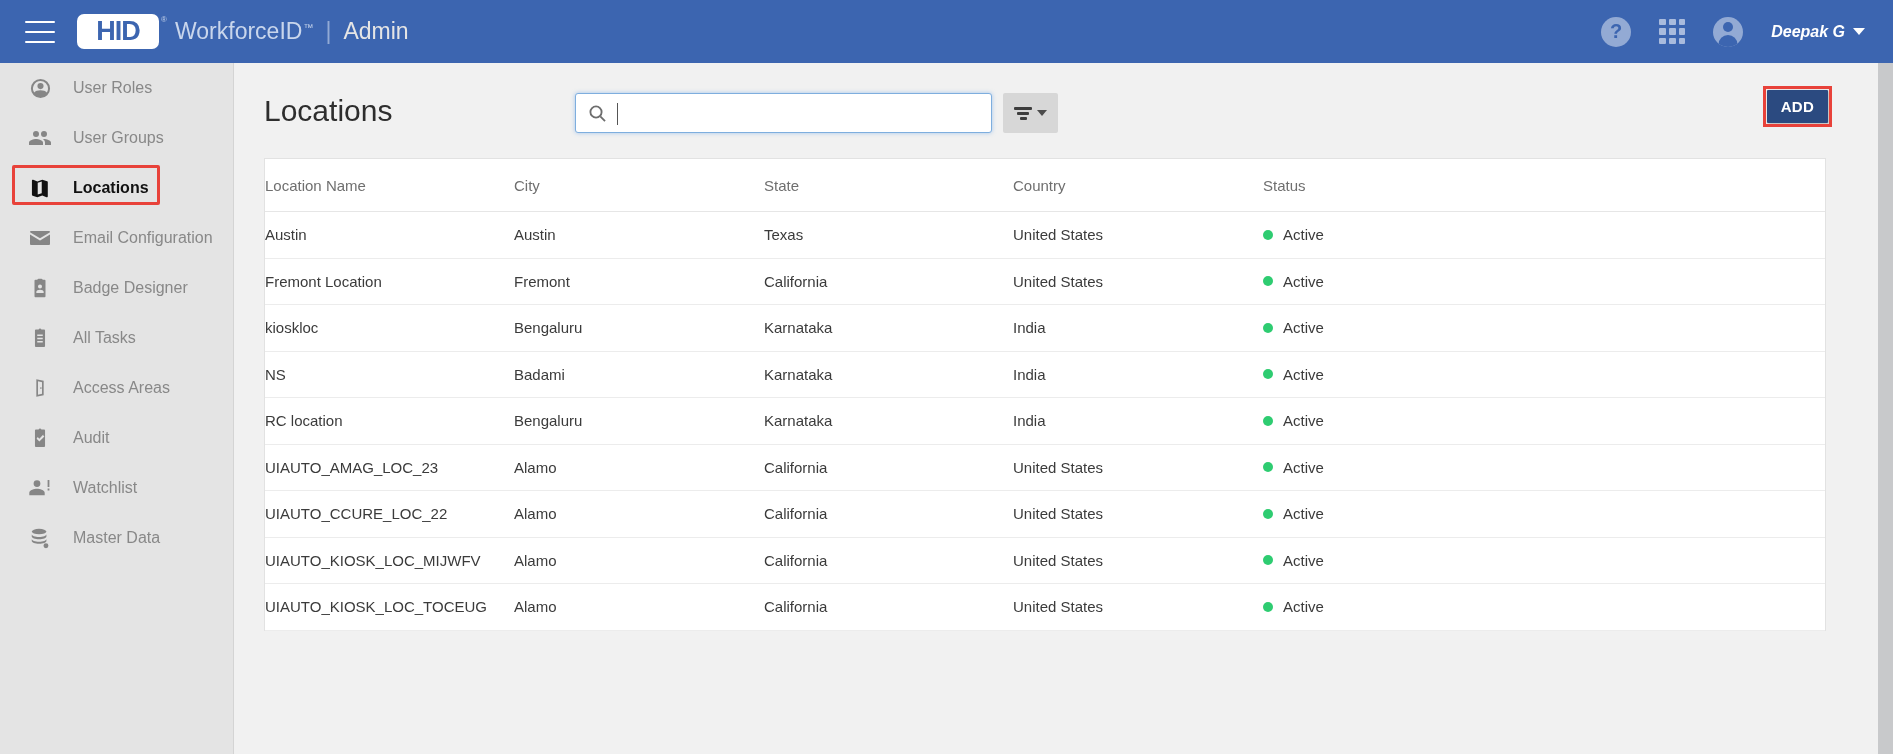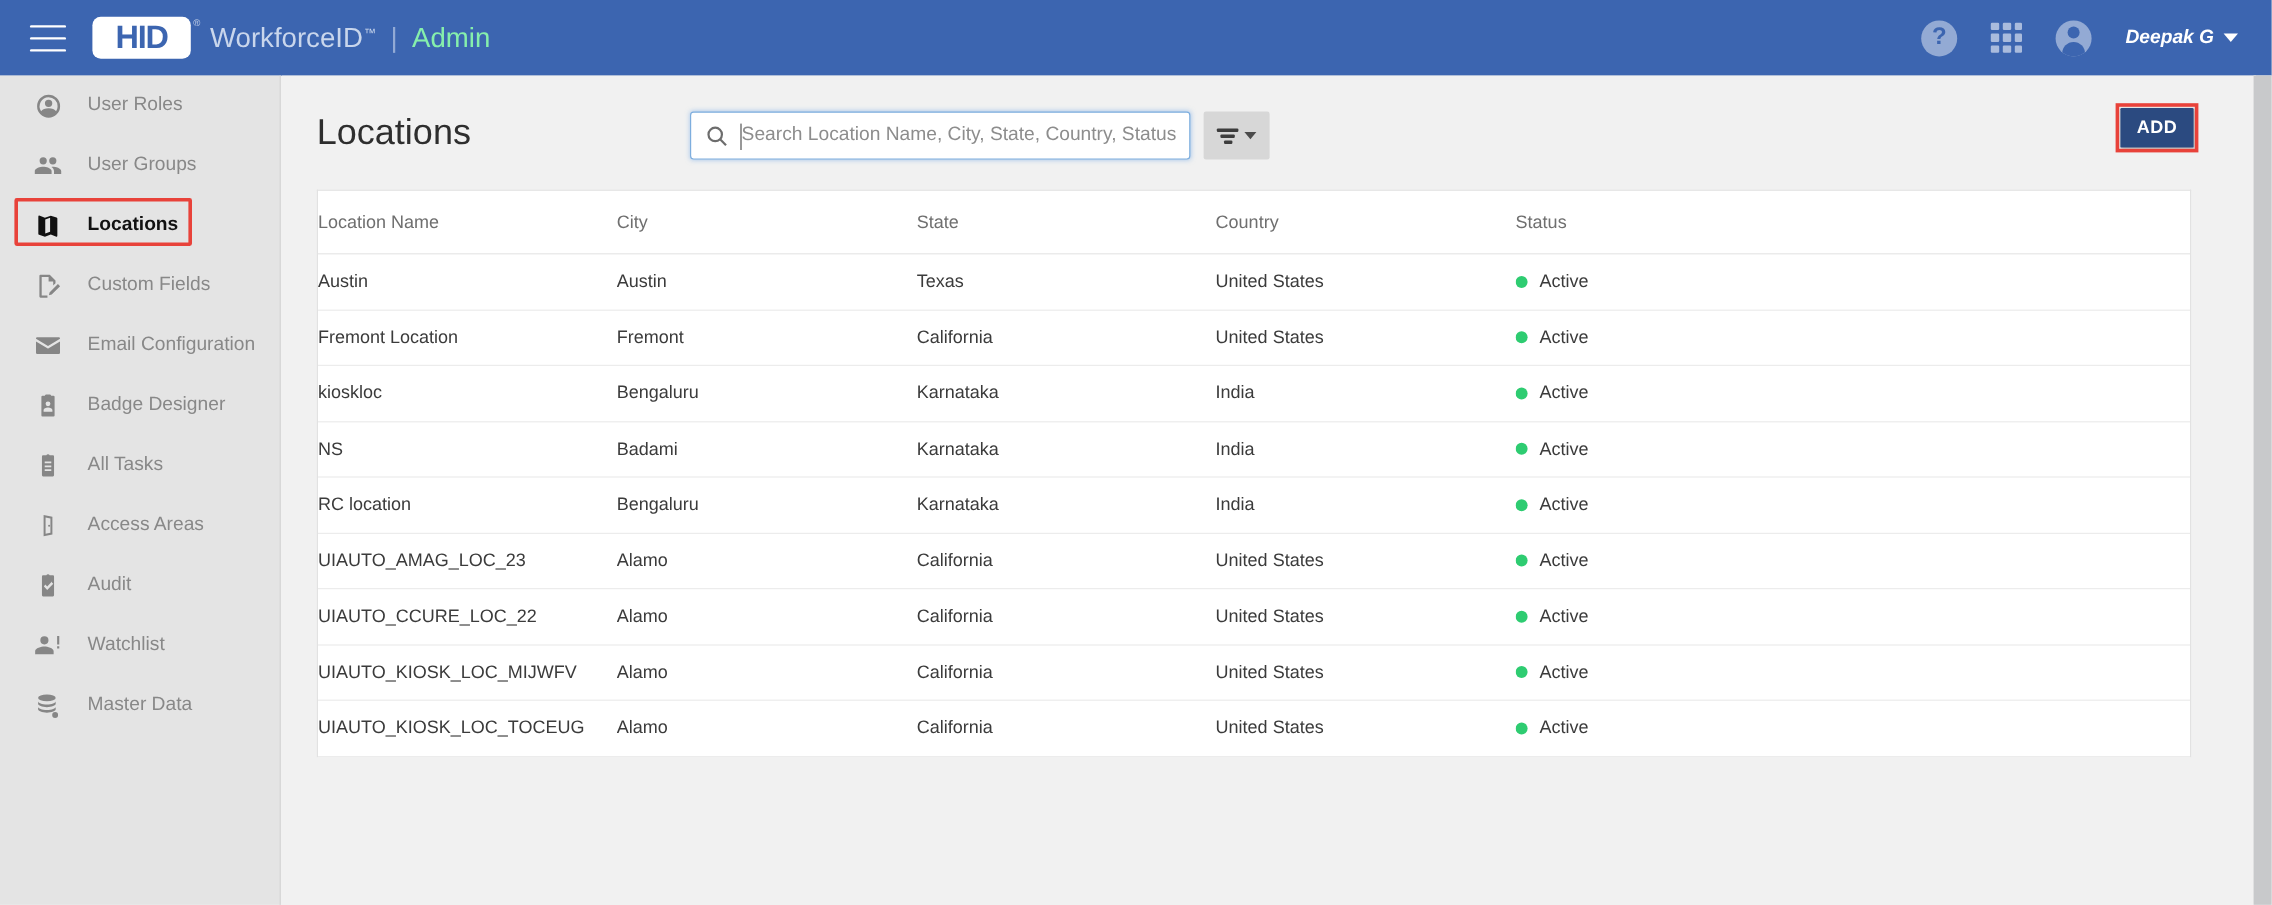--- a/index.html
+++ b/index.html
@@ -39,21 +39,21 @@
     position: absolute; right: -8px; top: 1px;
     font-size: 8px; color: #c3d0e8;
   }
   .brand {
     margin-left: 16px;
     font-size: 23px; color: #c9d6ec; font-weight: normal;
     display: flex; align-items: baseline;
   }
   .brand .tm { font-size: 10px; position: relative; top: -8px; margin-left: 1px; }
   .brand .divider { margin: 0 12px; color: #92aad5; }
-  .brand .admin { color: #86efac; }
+  .brand .admin { color: #e5e5e5; }
   .header-right {
     margin-left: auto; display: flex; align-items: center;
     margin-right: 28px; gap: 28px;
   }
   .circ-icon {
     width: 30px; height: 30px; border-radius: 50%;
     background: #93aad4;
     display: flex; align-items: center; justify-content: center;
     color: #3c65b0; font-weight: bold; font-size: 20px;
     cursor: pointer;
@@ -309,28 +309,20 @@
   <div class="nav-item active">
     <span class="nav-annotate"></span>
     <span class="nav-icon">
       <svg viewBox="0 0 24 24" width="22" height="22">
           <path d="M14.5 3 9.2 4.9 4.6 3.1A1 1 0 0 0 3.2 4v15.4a1 1 0 0 0 .7 1l5.3 1.7 5.3-1.9 4.6 1.8a1 1 0 0 0 1.4-.9V5.6a1 1 0 0 0-.7-1L14.5 3zM9.5 6.4l4.4-1.6v12.8l-4.4 1.6V6.4z"></path>
         </svg>
     </span>
     <span class="nav-label">Locations</span>
   </div>
 
-  <div class="nav-item">
-    <span class="nav-icon">
-      <svg viewBox="0 0 24 24" width="23" height="23">
-          <path d="M5 2h8l5 5v2.4l-2 2V8h-4V4H6v16h5v2H5a1 1 0 0 1-1-1V3a1 1 0 0 1 1-1zm15.1 8.1 1.9 1.9-7.3 7.3-2.4.5.5-2.4 7.3-7.3z"></path>
-        </svg>
-    </span>
-    <span class="nav-label">Custom Fields</span>
-  </div>
 
   <div class="nav-item">
     <span class="nav-icon">
       <svg viewBox="0 0 24 24" width="24" height="24">
           <path d="M3 5h18a1 1 0 0 1 1 1v.3l-10 6-10-6V6a1 1 0 0 1 1-1zm-1 3.6 9.5 5.7a1 1 0 0 0 1 0L22 8.6V18a1 1 0 0 1-1 1H3a1 1 0 0 1-1-1V8.6z"></path>
         </svg>
     </span>
     <span class="nav-label">Email Configuration</span>
   </div>
 
@@ -396,21 +388,20 @@
     <div class="page-title">Locations</div>
 
     <div class="search-wrap">
       <span class="search-icon-box">
         <svg viewBox="0 0 24 24" width="21" height="21">
             <circle cx="10.3" cy="10.3" r="6.4"></circle>
             <line x1="15.2" y1="15.2" x2="20.6" y2="20.6"></line>
           </svg>
       </span>
       <span class="search-caret"></span>
-      <input class="search-input" type="text" placeholder="Search Location Name, City, State, Country, Status" style="">
     </div>
 
     <button class="filter-btn">
       <span class="filter-lines">
           <i></i>
           <i></i>
           <i></i>
         </span>
       <span class="filter-caret"></span>
     </button>

